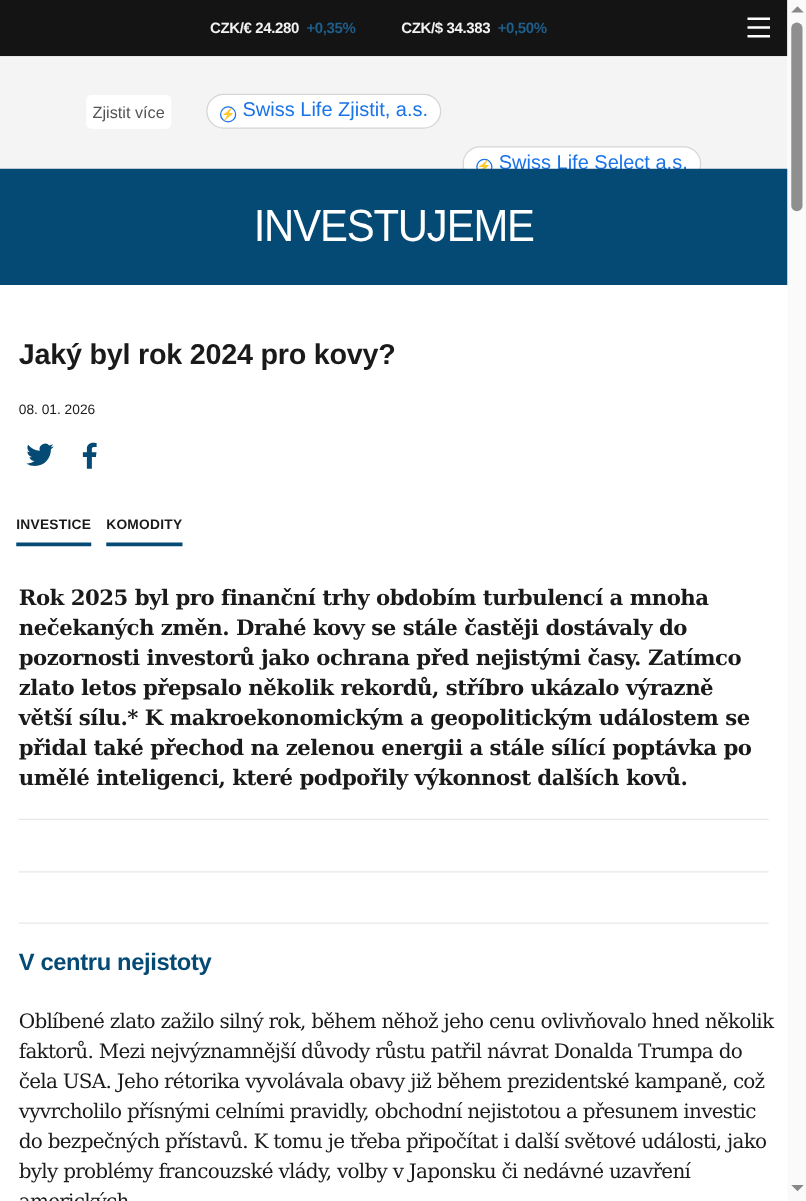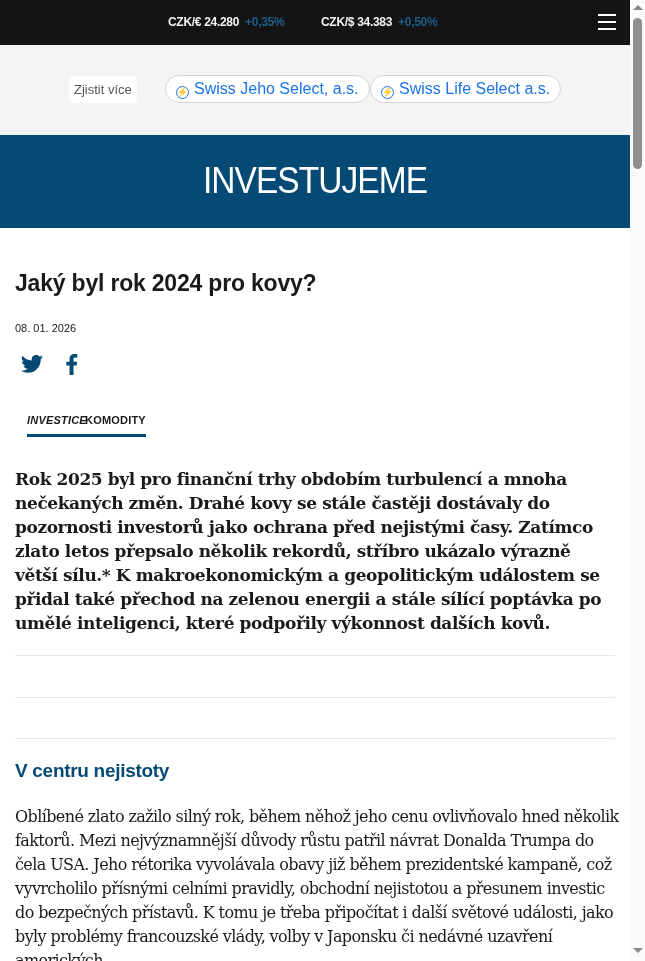--- a/index.html
+++ b/index.html
@@ -16,35 +16,35 @@
   .ticker-2 { left: 321px; }
   .hamburger { position: absolute; left: 598px; top: 14px; width: 18px; height: 16px; cursor: pointer; }
   .hamburger span { display: block; width: 18px; height: 2px; background: #fff; margin-bottom: 5px; }
 
   
   .adstrip { position: absolute; left: 0; top: 45px; width: 630px; height: 90px; background: #f4f4f4; }
   .ad-label { position: absolute; left: 69px; top: 76px; height: 27px; padding: 0 5px; background: #fff; border-radius: 4px; font-size: 13px; color: #555; line-height: 27px; }
   .ad-chip { position: absolute; top: 75px; height: 28px; border: 1px solid #d5d5d5; border-radius: 14px; background: #fff; font-size: 16px; color: #1a73e8; line-height: 26px; padding: 0 10px 0 10px; white-space: nowrap; cursor: pointer; }
   .ad-chip .bolt { display: inline-block; width: 13px; height: 13px; border: 1.5px solid #1a73e8; border-radius: 50%; font-size: 9px; line-height: 10px; text-align: center; vertical-align: -1px; margin-right: 5px; }
   .chip-1 { left: 165px; }
-  .chip-2 { left: 370px; }
+  .chip-2 { left: 370px; margin-top: 42px; }
 
   
   .brand { position: absolute; left: 0; top: 135px; width: 634px; height: 93px; background: #054a75; }
   .brand-logo { position: absolute; left: 0; width: 630px; top: 25px; text-align: center; color: #fff; font-family: "Liberation Sans", sans-serif; font-size: 36px; letter-spacing: -1px; font-weight: normal; transform: scaleX(0.93); }
 
   
   .title { position: absolute; left: 15px; top: 270px; font-size: 23px; color: #1a1a1a; letter-spacing: -0.2px; }
   .date { position: absolute; left: 15px; top: 322px; font-size: 11px; color: #1a1a1a; }
   .social { position: absolute; top: 352px; width: 24px; height: 24px; cursor: pointer; }
   .tw { left: 20px; }
   .fb { left: 60px; }
 
   .tag { position: absolute; top: 414px; font-size: 11px; font-weight: bold; color: #1a1a1a; padding-bottom: 8px; border-bottom: 3px solid #054a75; cursor: pointer; letter-spacing: 0.2px; }
-  .tag-1 { left: 27px; font-style: italic; }
+  .tag-1 { left: 13px; }
   .tag-2 { left: 85px; }
 
   .lead { position: absolute; left: 15px; top: 467px; width: 600px; font-family: "DejaVu Serif", serif; font-size: 17px; font-weight: bold; line-height: 24px; color: #1a1a1a; letter-spacing: -0.4px; }
 
   .hr { position: absolute; left: 15px; width: 600px; height: 1px; background: #e8e8e8; }
   .hr-1 { top: 655px; }
   .hr-2 { top: 697px; }
   .hr-3 { top: 738px; }
 
   .subhead { position: absolute; left: 15px; top: 760px; font-size: 19px; color: #054a75; letter-spacing: -0.3px; }
@@ -72,21 +72,21 @@
     <div class="hamburger">
       <span></span>
         <span></span>
         <span></span>
     </div>
   </div>
 
   <div class="adstrip"></div>
   <div class="ad-label">Zjistit více</div>
   <div class="ad-chip chip-1">
-    <span class="bolt">⚡</span><span>Swiss Jeho Select, a.s.</span>
+    <span class="bolt">⚡</span><span>Swiss Life Zjistit, a.s.</span>
   </div>
   <div class="ad-chip chip-2">
     <span class="bolt">⚡</span><span>Swiss Life Select a.s.</span>
   </div>
 
   <div class="brand">
     <div class="brand-logo">INVESTUJEME</div>
   </div>
 
   <h1 class="title">Jaký byl rok 2024 pro kovy?</h1>

